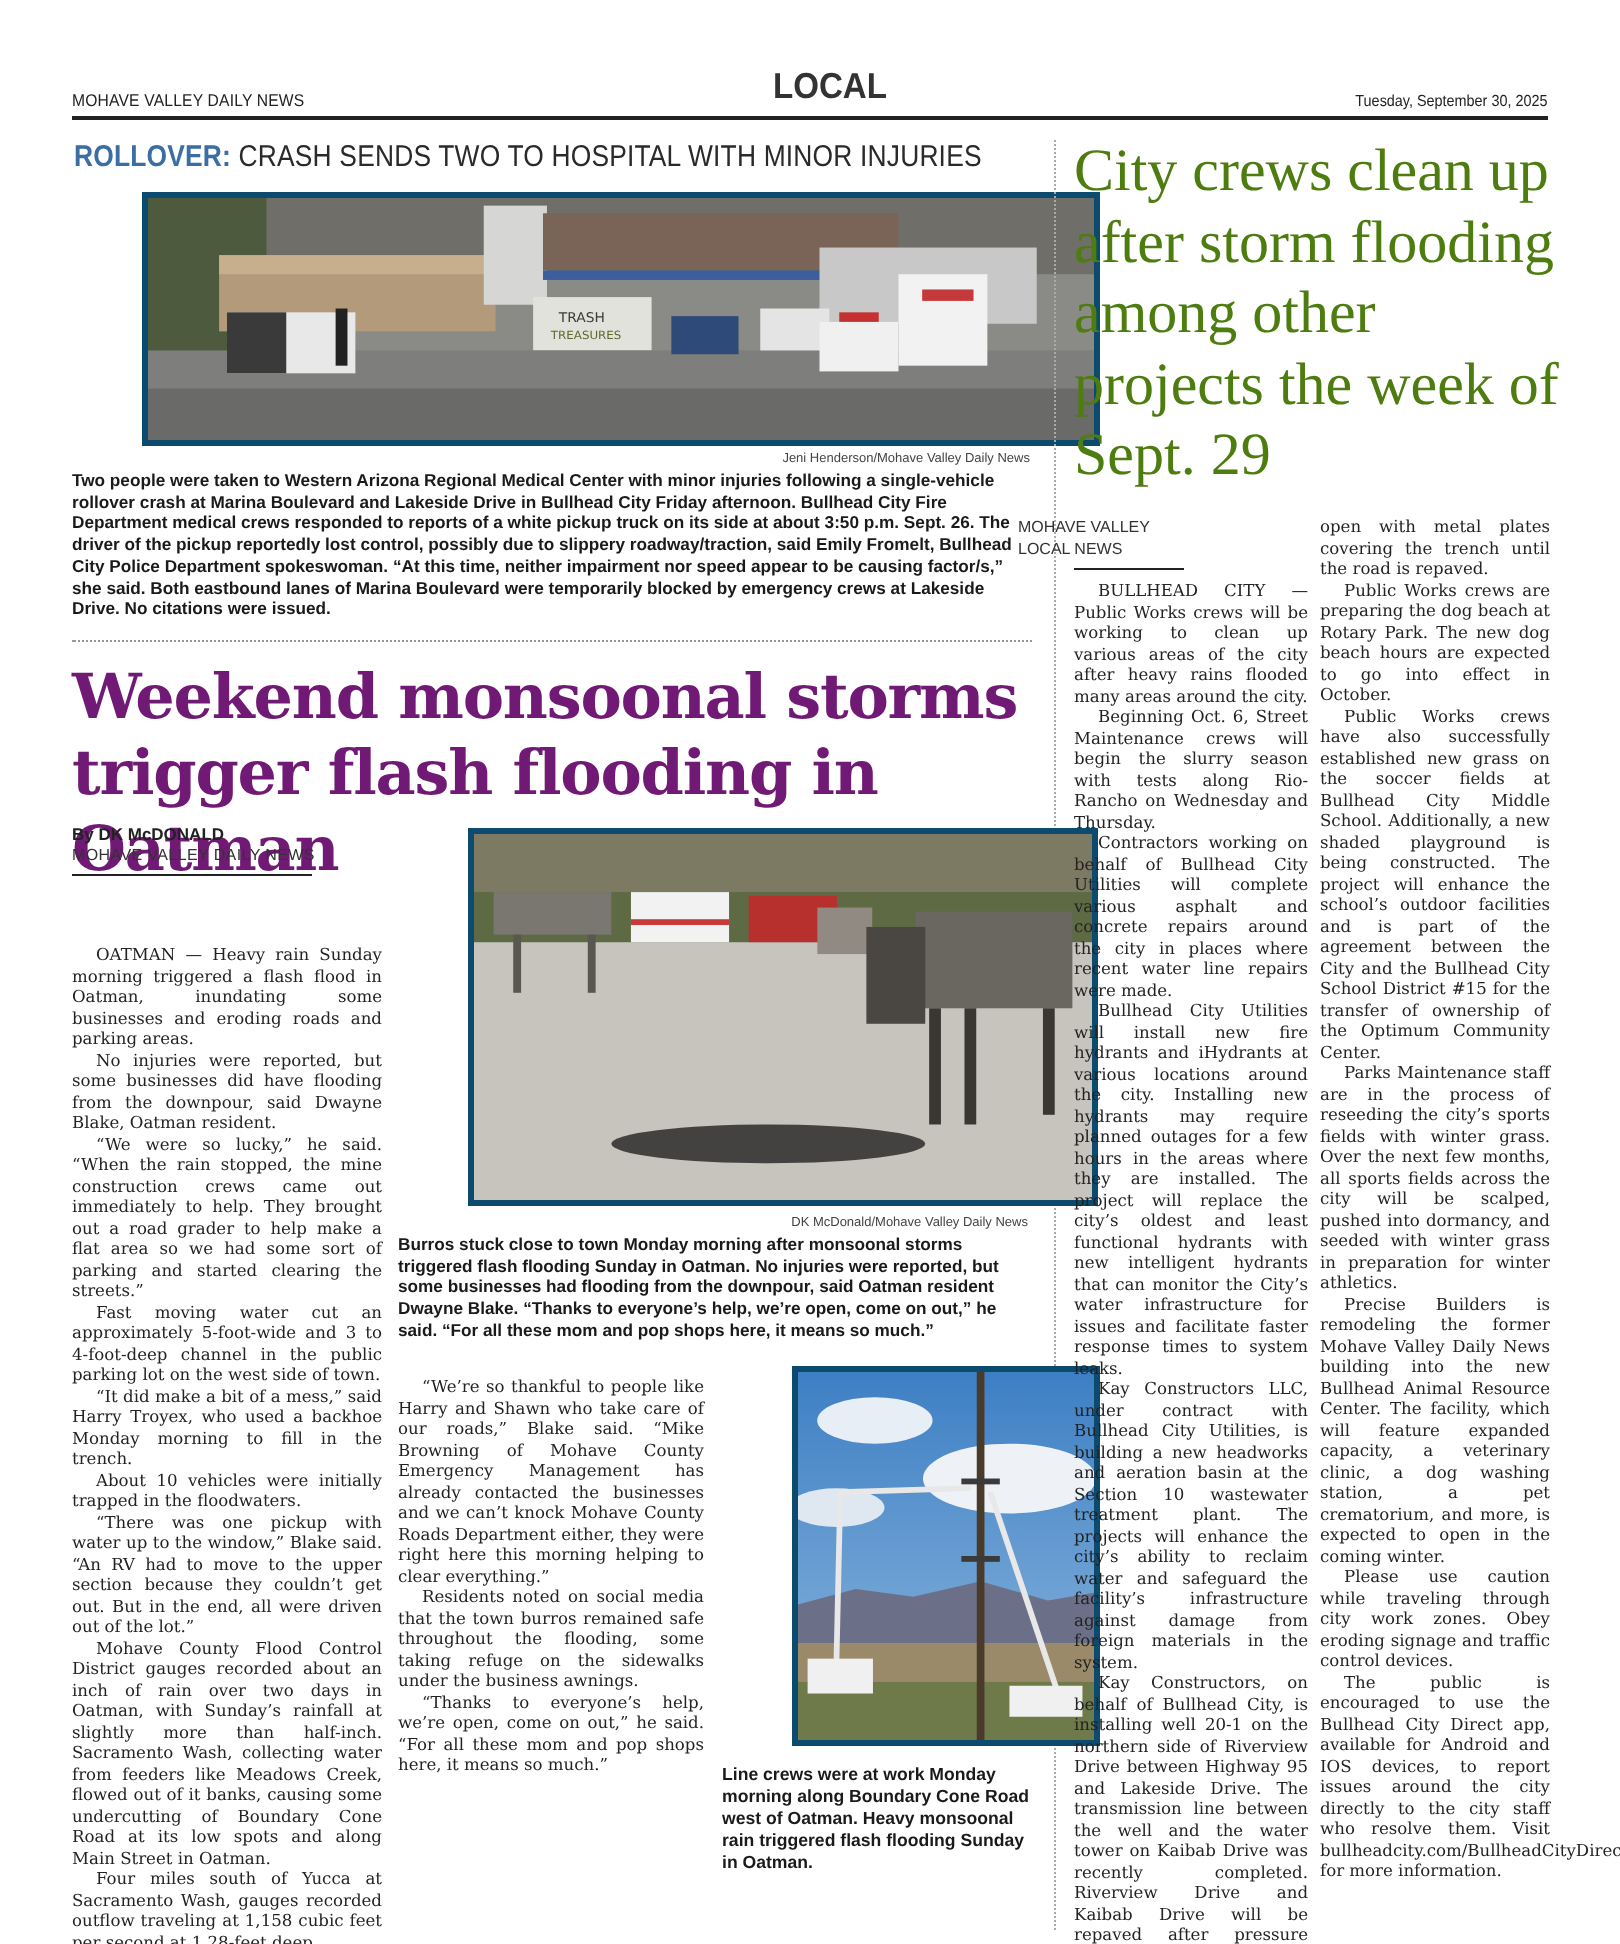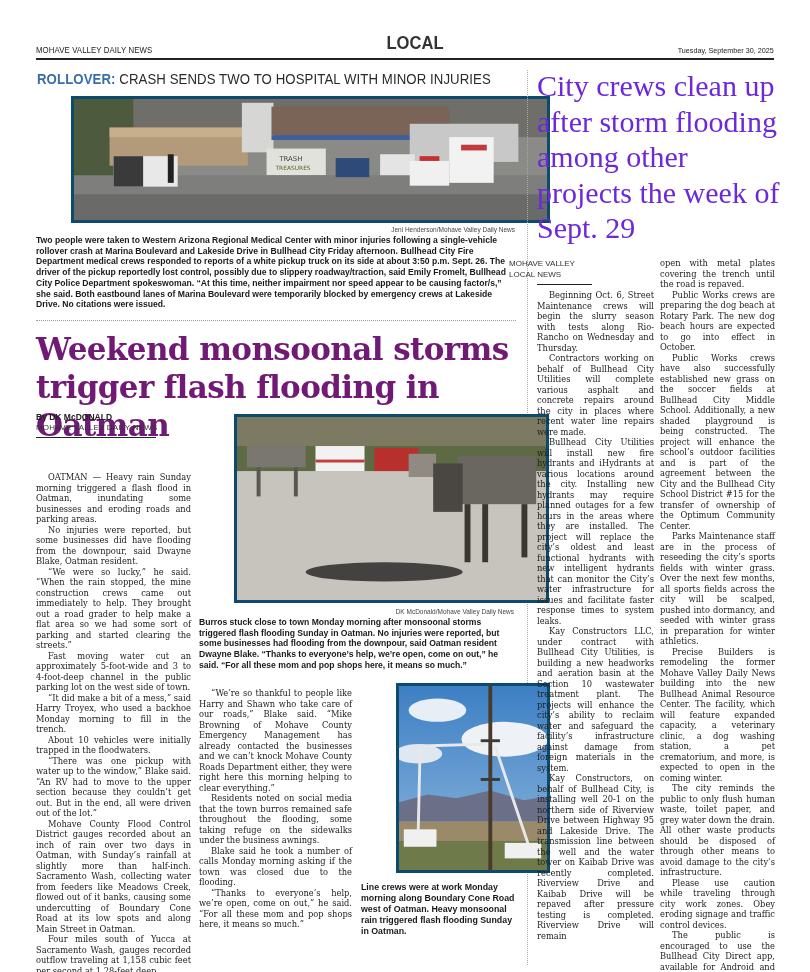--- a/index.html
+++ b/index.html
@@ -28,21 +28,21 @@
   
   .big-head { left: 36px; top: 330px; width: 490px; font-family: "DejaVu Serif", serif; font-weight: bold; font-size: 31px; line-height: 38px; color: #701a75; letter-spacing: -0.6px; }
   .byline { left: 36px; top: 412px; font-family: "Liberation Sans", sans-serif; font-weight: bold; font-size: 8.5px; color: #222; }
   .byline-org { left: 36px; top: 423px; font-family: "Liberation Sans", sans-serif; font-size: 8px; color: #333; letter-spacing: 0.2px; }
   .short-rule { height: 1px; background: #222; }
 
   .body-col { font-family: "DejaVu Serif", serif; font-size: 8.3px; line-height: 10.5px; color: #222; text-align: justify; hyphens: auto; }
   .body-col p { text-indent: 12px; }
 
   
-  .city-head { left: 537px; top: 68px; width: 250px; font-family: "Liberation Serif", serif; font-size: 30px; line-height: 35.5px; color: #6d28d9; }
+  .city-head { left: 537px; top: 68px; width: 250px; font-family: "Liberation Serif", serif; font-size: 30px; line-height: 35.5px; color: #4d7c0f; }
   .city-org { left: 509px; top: 258px; width: 120px; font-family: "Liberation Sans", sans-serif; font-size: 8px; line-height: 11px; color: #333; }
 </style>
 </head>
 <body>
 
 <div class="abs hdr-left">MOHAVE VALLEY DAILY NEWS</div>
 <div class="abs hdr-center">LOCAL</div>
 <div class="abs hdr-right">Tuesday, September 30, 2025</div>
 <div class="abs hdr-rule"></div>
 
@@ -118,21 +118,20 @@
     <rect x="290" y="90" width="6" height="55" fill="#3a3632"></rect>
     <rect x="250" y="90" width="6" height="60" fill="#3a3632"></rect>
   </svg>
 </div>
 <div class="abs credit" style="left:199px; top:608px; width:315px;">DK McDonald/Mohave Valley Daily News</div>
 <div class="abs cutline" style="left:199px; top:617px; width:318px;">Burros stuck close to town Monday morning after monsoonal storms triggered flash flooding Sunday in Oatman. No injuries were reported, but some businesses had flooding from the downpour, said Oatman resident Dwayne Blake.  “Thanks to everyone’s help, we’re open, come on out,” he said. “For all these mom and pop shops here, it means so much.”</div>
 
 <div class="abs body-col" style="left:199px; top:688px; width:153px;">
   <p>“We’re so thankful to people like Harry and Shawn who take care of our roads,” Blake said. “Mike Browning of Mohave County Emergency Management has already contacted the businesses and we can’t knock Mohave County Roads Department either, they were right here this morning helping to clear everything.”</p>
   <p>Residents noted on social media that the town burros remained safe throughout the flooding, some taking refuge on the sidewalks under the business awnings.</p>
-  <p>Blake said he took a number of calls Monday morning asking if the town was closed due to the flooding.</p>
   <p>“Thanks to everyone’s help, we’re open, come on out,” he said. “For all these mom and pop shops here, it means so much.”</p>
 </div>
 
 <div class="abs photo" style="left:361px; top:683px; width:154px; height:190px;">
   <svg viewBox="0 0 154 190" preserveAspectRatio="none">
     <defs>
       <linearGradient id="sky" x1="0" y1="0" x2="0" y2="1">
         <stop offset="0" stop-color="#3d7fc4"></stop>
         <stop offset="1" stop-color="#8fb8de"></stop>
       </linearGradient>
@@ -157,29 +156,29 @@
 <div class="abs cutline" style="left:361px; top:882px; width:158px; font-size:8.8px; line-height:11px;">Line crews were at work Monday morning along Boundary Cone Road west of Oatman. Heavy monsoonal rain triggered flash flooding Sunday in Oatman.</div>
 
 <div class="abs city-head">City crews clean up after storm flooding among other projects the week of Sept. 29</div>
 <div class="abs city-org">
   <div>MOHAVE VALLEY</div>
   <div>LOCAL NEWS</div>
 </div>
 <div class="abs short-rule" style="left:537px; top:284px; width:55px;"></div>
 
 <div class="abs body-col" style="left:537px; top:290px; width:117px;">
+  <p>BULLHEAD CITY — Public Works crews will be working to clean up various areas of the city after heavy rains flooded many areas around the city.</p>
   <p>Beginning Oct. 6, Street Maintenance crews will begin the slurry season with tests along Rio-Rancho on Wednesday and Thursday.</p>
   <p>Contractors working on behalf of Bullhead City Utilities will complete various asphalt and concrete repairs around the city in places where recent water line repairs were made.</p>
   <p>Bullhead City Utilities will install new fire hydrants and iHydrants at various locations around the city. Installing new hydrants may require planned outages for a few hours in the areas where they are installed. The project will replace the city’s oldest and least functional hydrants with new intelligent hydrants that can monitor the City’s water infrastructure for issues and facilitate faster response times to system leaks.</p>
   <p>Kay Constructors LLC, under contract with Bullhead City Utilities, is building a new headworks and aeration basin at the Section 10 wastewater treatment plant. The projects will enhance the city’s ability to reclaim water and safeguard the facility’s infrastructure against damage from foreign materials in the system.</p>
   <p>Kay Constructors, on behalf of Bullhead City, is installing well 20-1 on the northern side of Riverview Drive between Highway 95 and Lakeside Drive. The transmission line between the well and the water tower on Kaibab Drive was recently completed. Riverview Drive and Kaibab Drive will be repaved after pressure testing is completed. Riverview Drive will remain</p>
 </div>
 
 <div class="abs body-col" style="left:660px; top:258px; width:115px;">
   <p style="text-indent:0">open with metal plates covering the trench until the road is repaved.</p>
   <p>Public Works crews are preparing the dog beach at Rotary Park. The new dog beach hours are expected to go into effect in October.</p>
   <p>Public Works crews have also successfully established new grass on the soccer fields at Bullhead City Middle School. Additionally, a new shaded playground is being constructed. The project will enhance the school’s outdoor facilities and is part of the agreement between the City and the Bullhead City School District #15 for the transfer of ownership of the Optimum Community Center.</p>
   <p>Parks Maintenance staff are in the process of reseeding the city’s sports fields with winter grass. Over the next few months, all sports fields across the city will be scalped, pushed into dormancy, and seeded with winter grass in preparation for winter athletics.</p>
   <p>Precise Builders is remodeling the former Mohave Valley Daily News building into the new Bullhead Animal Resource Center. The facility, which will feature expanded capacity, a veterinary clinic, a dog washing station, a pet crematorium, and more, is expected to open in the coming winter.</p>
-  <p>The city reminds the public to only flush human waste, toilet paper, and grey water down the drain. All other waste products should be disposed of through other means to avoid damage to the city’s infrastructure.</p>
   <p>Please use caution while traveling through city work zones. Obey eroding signage and traffic control devices.</p>
   <p>The public is encouraged to use the Bullhead City Direct app, available for Android and IOS devices, to report issues around the city directly to the city staff who resolve them. Visit bullheadcity.com/BullheadCityDirect for more information.</p>
 </div>
 
 </body></html>

